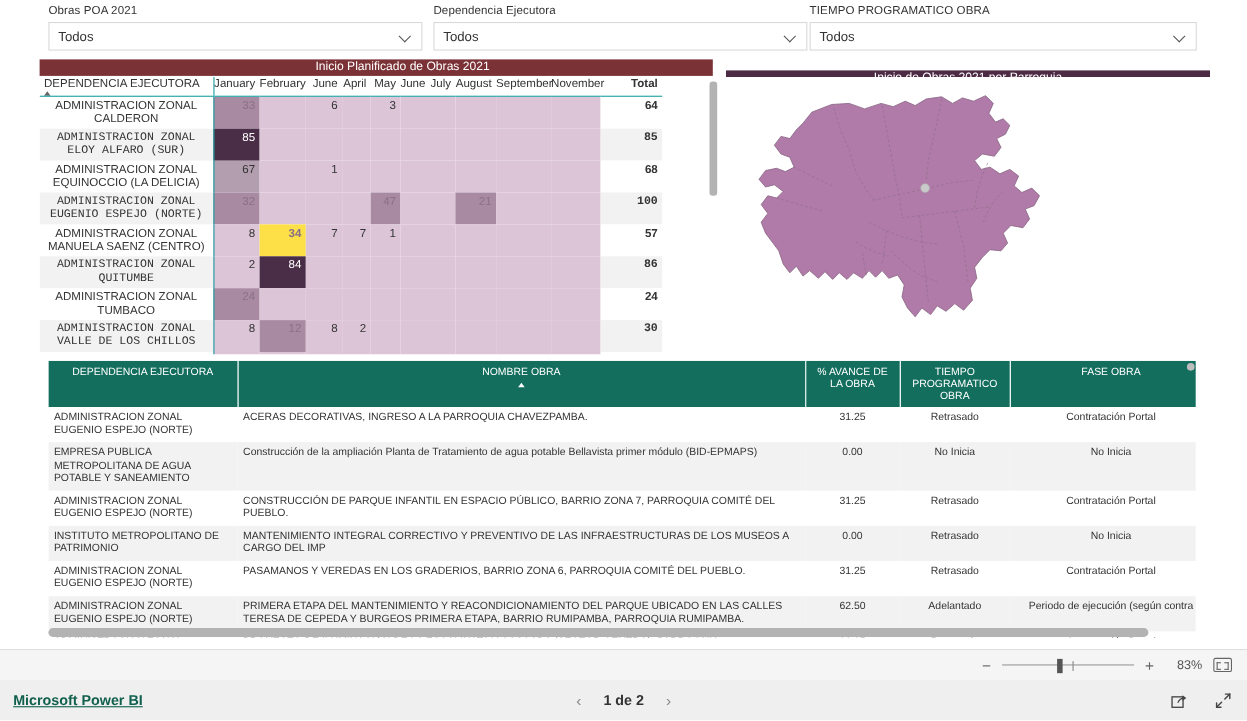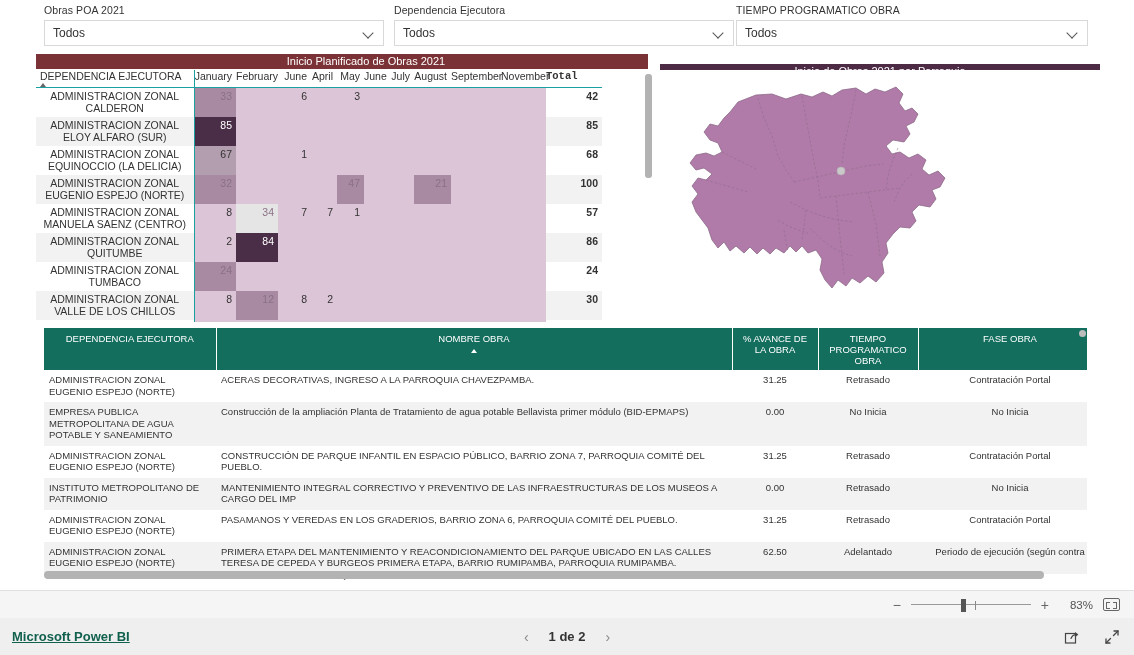--- a/index.html
+++ b/index.html
@@ -56,37 +56,37 @@
     font-size: 10.5px; color: #333333; padding: 0;
     vertical-align: top;
   }
   .mx-head th {
     border-bottom: 1px solid #1aa0a0;
     padding: 2px 4px 3px 2px;
     font-weight: normal; white-space: nowrap;
   }
   .mx-head th.dep { text-align: left; padding-left: 4px; }
   .mx-head th.mon { text-align: right; padding-right: 4px; }
-  .mx-head th.tot { text-align: left; padding-right: 4px; font-weight: bold; font-family: Liberation Mono, monospace; }
+  .mx-head th.tot { text-align: right; padding-right: 4px; font-weight: bold; }
   .sort-caret {
     display: block; width: 0; height: 0; margin-top: 1px;
     border-left: 3.5px solid transparent; border-right: 3.5px solid transparent;
     border-bottom: 4px solid #666666;
   }
   tr.mx-row td { height: 29px; padding: 2px 0 0 0; }
   tr.mx-row td.dep {
     padding: 2px 4px 0 4px; line-height: 12px; text-align: center;
   }
   tr.mx-row td.cell {
     text-align: right; padding-right: 4px; line-height: 12px;
   }
   tr.mx-row td.tot {
     text-align: right; padding-right: 4px; font-weight: bold; background: #ffffff;
   }
-  tr.alt td.dep, tr.alt td.tot { background: #f2f2f2; }
+  tr.alt td.dep, tr.alt td.tot { background: #f2f2f2; font-family: Liberation Mono, monospace; }
   .colsep { border-left: 1px solid #1aa0a0; }
 
   
   #matrix-scroll {
     position: absolute; left: 645px; top: 74px;
     width: 7px; height: 248px; background: transparent;
   }
   #matrix-scroll .thumb {
     position: absolute; top: 0; left: 0; width: 7px; height: 104px;
     background: #b3b3b3; border-radius: 3px;
@@ -262,21 +262,21 @@
             <td class="cell colsep" style="background: rgb(168, 139, 163); color: rgb(138, 113, 134);">33</td>
             <td class="cell" style="background: rgb(221, 197, 216);"></td>
             <td class="cell" style="background: rgb(221, 197, 216);">6</td>
             <td class="cell" style="background: rgb(221, 197, 216);"></td>
             <td class="cell" style="background: rgb(221, 197, 216);">3</td>
             <td class="cell" style="background: rgb(221, 197, 216);"></td>
             <td class="cell" style="background: rgb(221, 197, 216);"></td>
             <td class="cell" style="background: rgb(221, 197, 216);"></td>
             <td class="cell" style="background: rgb(221, 197, 216);"></td>
             <td class="cell" style="background: rgb(221, 197, 216);"></td>
-            <td class="tot">42</td>
+            <td class="tot">64</td>
           </tr>
           <tr class="mx-row alt">
             <td class="dep">ADMINISTRACION ZONAL ELOY ALFARO (SUR)</td>
             <td class="cell colsep" style="background: rgb(74, 45, 70); color: rgb(255, 255, 255);">85</td>
             <td class="cell" style="background: rgb(221, 197, 216);"></td>
             <td class="cell" style="background: rgb(221, 197, 216);"></td>
             <td class="cell" style="background: rgb(221, 197, 216);"></td>
             <td class="cell" style="background: rgb(221, 197, 216);"></td>
             <td class="cell" style="background: rgb(221, 197, 216);"></td>
             <td class="cell" style="background: rgb(221, 197, 216);"></td>
@@ -309,21 +309,21 @@
             <td class="cell" style="background: rgb(221, 197, 216);"></td>
             <td class="cell" style="background: rgb(221, 197, 216);"></td>
             <td class="cell" style="background: rgb(168, 139, 163); color: rgb(138, 113, 134);">21</td>
             <td class="cell" style="background: rgb(221, 197, 216);"></td>
             <td class="cell" style="background: rgb(221, 197, 216);"></td>
             <td class="tot">100</td>
           </tr>
           <tr class="mx-row">
             <td class="dep">ADMINISTRACION ZONAL MANUELA SAENZ (CENTRO)</td>
             <td class="cell colsep" style="background: rgb(221, 197, 216);">8</td>
-            <td class="cell" style="background: #e5e5e5; color: rgb(138, 113, 134);">34</td>
+            <td class="cell" style="background: #fde047; color: rgb(138, 113, 134); font-weight: bold;">34</td>
             <td class="cell" style="background: rgb(221, 197, 216);">7</td>
             <td class="cell" style="background: rgb(221, 197, 216);">7</td>
             <td class="cell" style="background: rgb(221, 197, 216);">1</td>
             <td class="cell" style="background: rgb(221, 197, 216);"></td>
             <td class="cell" style="background: rgb(221, 197, 216);"></td>
             <td class="cell" style="background: rgb(221, 197, 216);"></td>
             <td class="cell" style="background: rgb(221, 197, 216);"></td>
             <td class="cell" style="background: rgb(221, 197, 216);"></td>
             <td class="tot">57</td>
           </tr>

